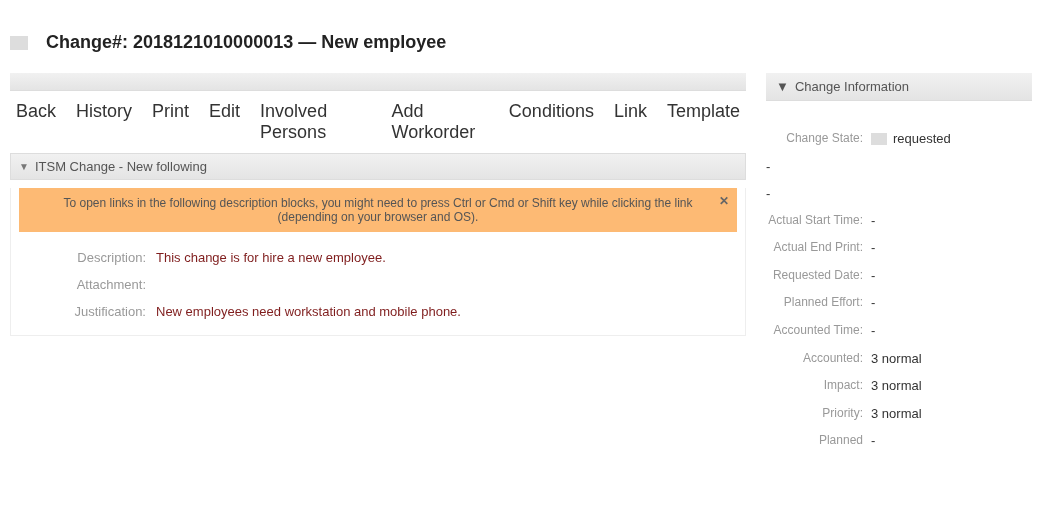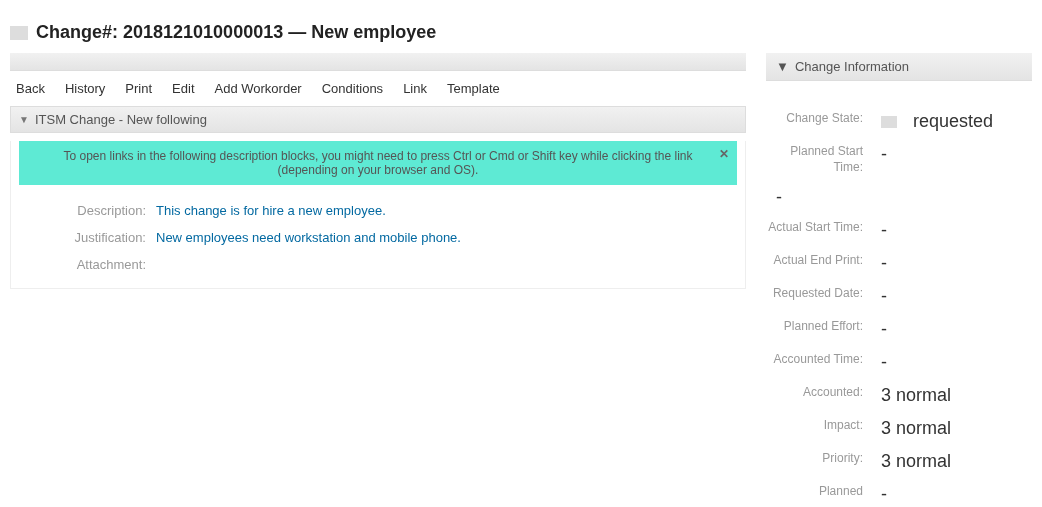--- a/index.html
+++ b/index.html
@@ -23,21 +23,21 @@
     margin: 12px 0 10px 0;
   }
   .title-flag {
     width: 18px;
     height: 14px;
     background: #ddd;
   }
   h1 {
     font-size: 18px;
     font-weight: bold;
-    margin: 0;
+    margin: 10px;
     color: #222;
   }
   .columns {
     display: flex;
     gap: 20px;
   }
   .main-col {
     width: 736px;
     flex: 0 0 736px;
   }
@@ -46,21 +46,21 @@
   }
   .header-grad {
     height: 18px;
     background: linear-gradient(#f1f1f1, #e4e4e4);
     border-bottom: 1px solid #ddd;
   }
   .menu-bar {
     display: flex;
     gap: 20px;
     padding: 10px 6px;
-    font-size: 13px;
+    font-size: 18px;
   }
   .menu-bar span {
     cursor: pointer;
     color: #333;
   }
   .panel-header {
     background: linear-gradient(#f1f1f1, #e4e4e4);
     border: 1px solid #ddd;
     padding: 5px 8px;
     font-size: 13px;
@@ -68,21 +68,21 @@
     display: flex;
     align-items: center;
     gap: 6px;
   }
   .panel-header .caret {
     font-size: 10px;
     color: #777;
   }
   .info-note {
     margin: 8px;
-    background: #5eead4;
+    background: #fdba74;
     text-align: center;
     font-size: 12px;
     color: #555;
     padding: 8px 40px;
     position: relative;
   }
   .info-close {
     position: absolute;
     right: 8px;
     top: 6px;
@@ -99,21 +99,21 @@
     padding: 6px 0;
     align-items: center;
   }
   .field-label {
     width: 145px;
     text-align: right;
     color: #999;
     padding-right: 10px;
   }
   .field-value {
-    color: #0369a1;
+    color: #7f1d1d;
     flex: 1;
   }
   .main-panel-body {
     border-left: 1px solid #eee;
     border-right: 1px solid #eee;
     border-bottom: 1px solid #eee;
     background: #fff;
   }
 
   
@@ -138,26 +138,25 @@
   .side-label {
     width: 105px;
     text-align: right;
     color: #999;
     font-size: 12px;
     padding-right: 8px;
     line-height: 1.3;
   }
   .side-value {
     color: #333;
-    font-size: 18px;
+    font-size: 13px;
     flex: 1;
     display: flex;
     align-items: center;
-    gap: 16px;
-    margin-left: 10px;
+    gap: 6px;
   }
   .state-flag {
     width: 16px;
     height: 12px;
     background: #ddd;
     display: inline-block;
   }
 </style>
 </head>
 <body>
@@ -172,20 +171,21 @@
   <div class="columns">
     <div class="main-col">
 
       <div class="header-grad"></div>
 
       <div class="menu-bar">
         <span>Back</span>
         <span>History</span>
         <span>Print</span>
         <span>Edit</span>
+        <span>Involved Persons</span>
         <span>Add Workorder</span>
         <span>Conditions</span>
         <span>Link</span>
         <span>Template</span>
       </div>
 
       <div class="panel-header">
         <span class="caret">▼</span>
         <span>ITSM Change - New following</span>
       </div>
@@ -195,47 +195,46 @@
           <span>To open links in the following description blocks, you might need to press Ctrl or Cmd or Shift key while clicking the link (depending on your browser and OS).</span>
           <span class="info-close">✕</span>
         </div>
 
         <div class="field-rows">
           <div class="field-row">
             <div class="field-label">Description:</div>
             <div class="field-value">This change is for hire a new employee.</div>
           </div>
           <div class="field-row">
+            <div class="field-label">Attachment:</div>
+            <div class="field-value"></div>
+          </div>
+          <div class="field-row">
             <div class="field-label">Justification:</div>
             <div class="field-value">New employees need workstation and mobile phone.</div>
-          </div>
-          <div class="field-row">
-            <div class="field-label">Attachment:</div>
-            <div class="field-value"></div>
           </div>
         </div>
       </div>
 
     </div>
 
     <div class="side-col">
       <div class="side-panel-header">
         <span class="caret">▼</span>
         <span>Change Information</span>
       </div>
       <div class="side-body" id="side-body">
           <div class="side-row">
             <div class="side-label">Change State:</div>
             <div class="side-value">
               <span class="state-flag"></span>
               <span>requested</span>
             </div>
           </div>
           <div class="side-row">
-            <div class="side-label">Planned Start Time:</div>
             <div class="side-value">
               <span>-</span>
             </div>
           </div>
           <div class="side-row">
             <div class="side-value">
               <span>-</span>
             </div>
           </div>
           <div class="side-row">

